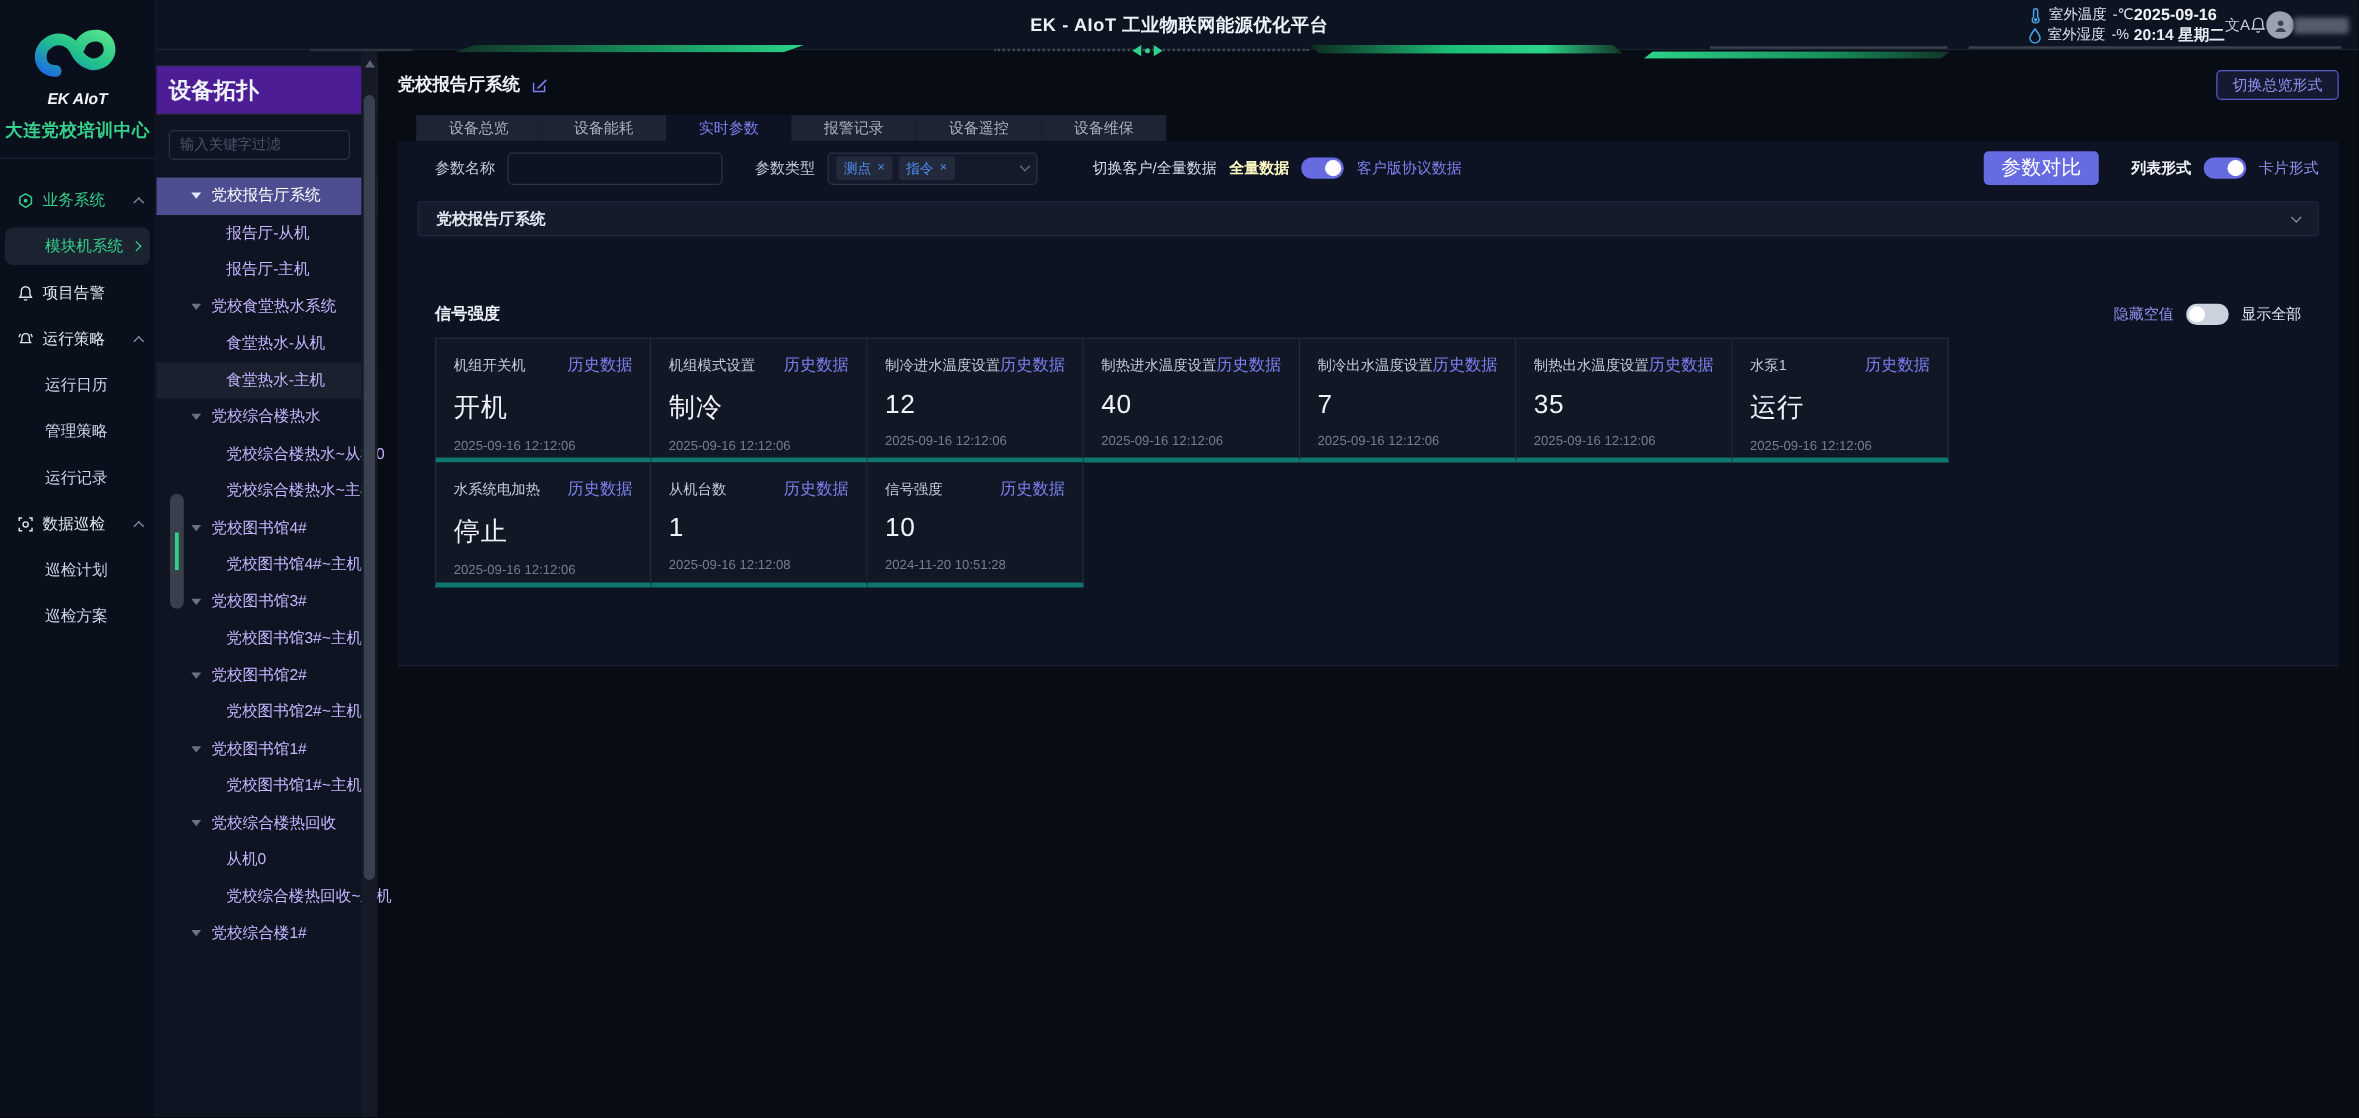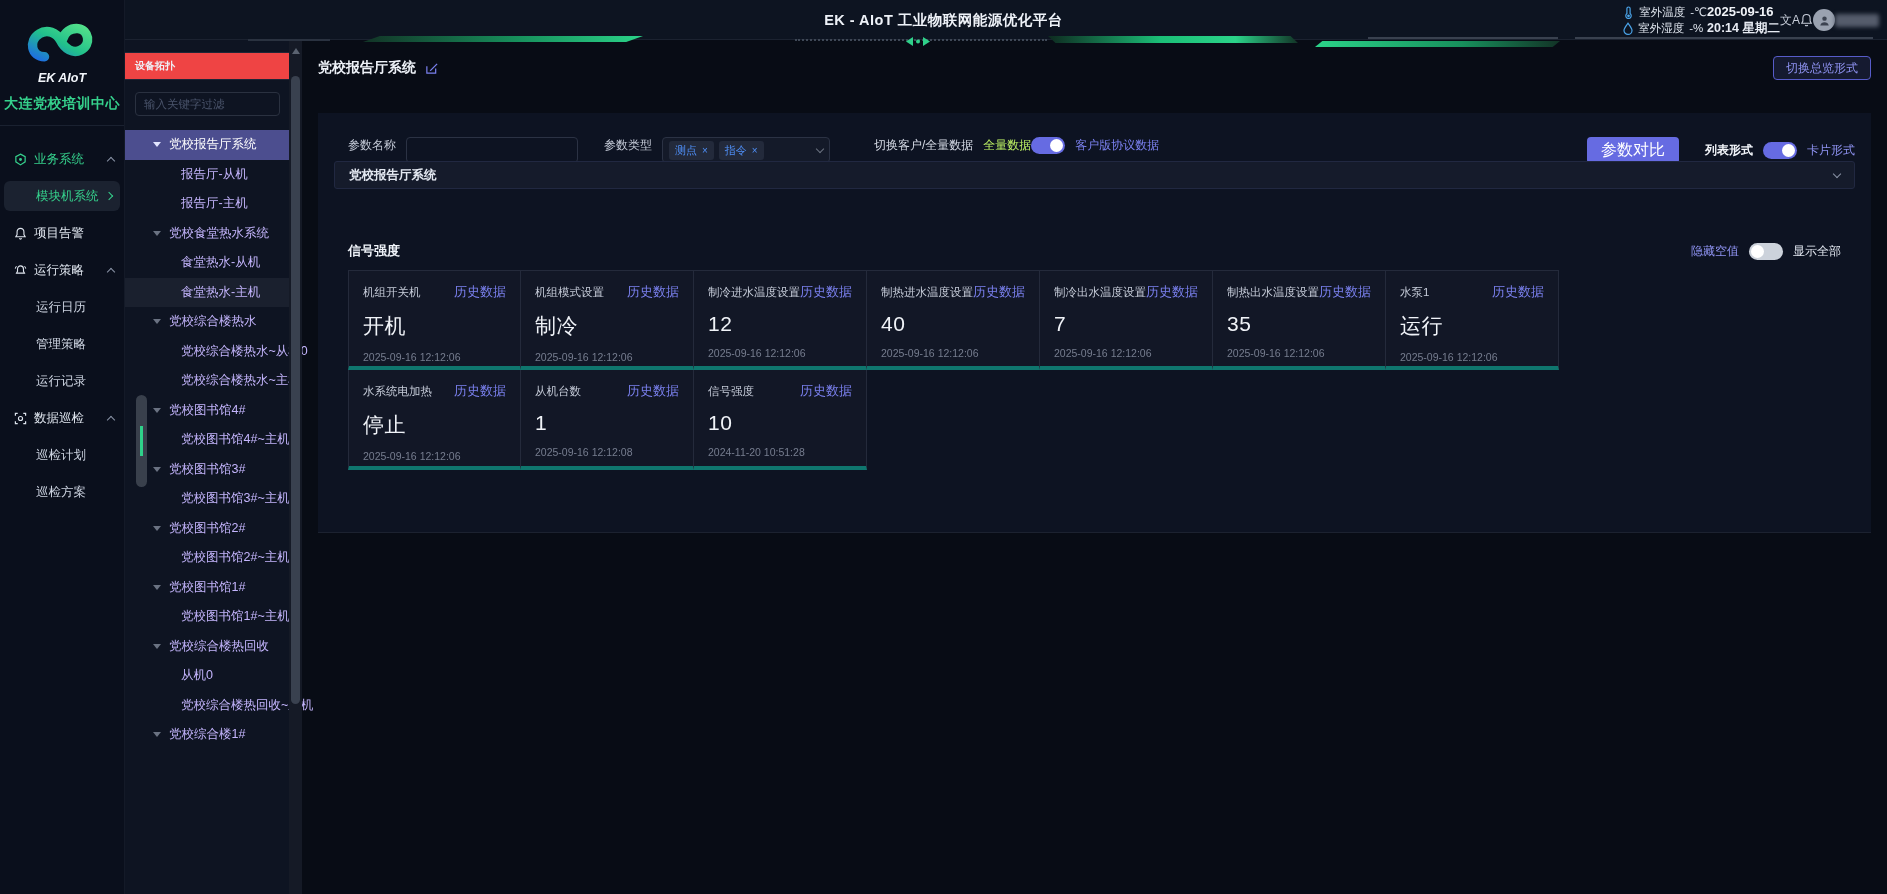--- a/index.html
+++ b/index.html
@@ -50,22 +50,22 @@
              color:#cdd4e1;cursor:pointer;border-radius:6px}
   .nav-child .nav-label{flex:1}
   .nav-child.c-active{background:#1b2230;color:#35d08c;padding-right:8px}
   .chev{width:6px;height:6px;border-right:1.5px solid #8a93a6;border-bottom:1.5px solid #8a93a6;display:inline-block}
   .chev.up{transform:rotate(-135deg);margin-top:3px}
   .chev.right{transform:rotate(-45deg);border-color:#35d08c}
   .chev.down{transform:rotate(45deg);margin-top:-3px}
 
   
   #tree-panel{position:absolute;left:125px;top:40px;width:177px;height:854px;background:#0e1422;z-index:3}
-  .tree-head{height:28px;margin-top:12px;background:#ef4444;border:1px solid #202637;border-left:none;
-             display:flex;align-items:center;padding-left:10px;font-size:10px;font-weight:bold;color:#eef2f8}
+  .tree-head{height:40px;margin-top:12px;background:#4c1d95;border:1px solid #202637;border-left:none;
+             display:flex;align-items:center;padding-left:10px;font-size:18px;font-weight:bold;color:#eef2f8}
   .tree-search{margin:12px 22px 0 10px}
   .tree-search input{width:100%;height:24px;background:transparent;border:1px solid #2a3140;border-radius:4px;
              color:#cdd3df;font-size:11.5px;padding:0 8px;outline:none;font-family:inherit}
   .tree-search input::placeholder{color:#49536a}
   #tree-list{margin-top:14px}
   .tree-row{height:29.5px;display:flex;align-items:center;font-size:12.5px;color:#c4b5fd;
             padding-left:28px;cursor:pointer;white-space:nowrap}
   .tree-row.lvl1{padding-left:56px}
   .caret{width:0;height:0;border-left:4px solid transparent;border-right:4px solid transparent;
          border-top:5px solid #6a7282;margin-right:8px;flex:none}
@@ -89,34 +89,34 @@
   .edit-icon{margin-left:9px;display:flex;align-items:center;cursor:pointer}
   .switch-overview{margin-left:auto;height:24px;padding:0 12px;display:flex;align-items:center;
       border:1px solid #575cc9;border-radius:4px;color:#8f93f2;font-size:12px;background:#151a30;cursor:pointer}
   #tabs{position:absolute;left:31px;top:52px;height:21px;display:flex}
   .tab{height:21px;padding:0 26px;display:flex;align-items:center;background:#1d2434;color:#a8b0c0;
        font-size:12px;cursor:pointer;white-space:nowrap}
   .tab.active{background:#0d1322;color:#7a80ee}
   #content-panel{position:absolute;left:16px;right:16px;top:73px;height:420px;background:#0d1322;
                  border-bottom:1px solid #1c2230}
   
-  .filter-row{position:absolute;left:30px;right:16px;top:24px;height:27px;display:flex;font-size:12px}
+  .filter-row{position:absolute;left:30px;right:16px;top:8px;height:27px;display:flex;align-items:center;font-size:12px}
   .f-label{color:#c3c9d6;margin-right:10px}
   .f-input{width:172px;height:26px;background:transparent;border:1px solid #2b3244;border-radius:4px;
            color:#dde2ec;padding:0 8px;outline:none;font-family:inherit}
   .f-gap{width:26px}
   .f-select{width:168px;height:26px;border:1px solid #2b3244;border-radius:4px;background:#141a29;
             display:flex;align-items:center;gap:5px;padding:0 6px;cursor:pointer}
   .chipbox{display:flex;gap:5px;flex:1}
   .chip{background:#232a3b;color:#4f8ff7;border-radius:3px;font-size:11px;height:19px;display:flex;
         align-items:center;gap:5px;padding:0 6px}
   .chip .x{cursor:pointer;font-size:10px}
   .f-gap2{width:44px}
   .f-switchlbl{color:#d6dbe6;margin-right:10px}
-  .f-bold{font-weight:normal;color:#bef264;}
+  .f-bold{font-weight:bold;color:#fef9c3;margin-right:10px}
   .f-client{color:#7a80ee;margin-left:10px}
   .toggle{width:34px;height:17px;border-radius:9px;position:relative;display:inline-block;cursor:pointer;flex:none}
   .toggle .knob{width:13px;height:13px;border-radius:50%;background:#fff;position:absolute;top:2px}
   .toggle.on{background:#666be2}.toggle.on .knob{right:2px}
   .toggle.off{background:#ccd2db}.toggle.off .knob{left:2px}
   .f-right{margin-left:auto;display:flex;align-items:center}
   .btn-compare{height:27px;padding:0 14px;background:#666be2;color:#fff;border-radius:4px;font-size:16px;
                display:flex;align-items:center;cursor:pointer}
   .f-listlbl{margin-left:26px;margin-right:10px;font-weight:bold;color:#f2f5fa}
   .f-cardlbl{color:#8f93f2;margin-left:10px}
@@ -378,20 +378,28 @@
     <div class="page-head">
       <span class="page-title">党校报告厅系统</span>
       <span class="edit-icon">
         <svg width="13" height="13" viewBox="0 0 14 14">
             <path d="M2 4.5V12h9.5V7" fill="none" stroke="#7a80ee" stroke-width="1.3"></path>
             <path d="M5.5 8.5 12.5 1.5l1 1-7 7-1.5.5z" fill="#7a80ee"></path>
           </svg>
       </span>
       <span class="switch-overview">切换总览形式</span>
     </div>
+    <div id="tabs">
+        <div class="tab">设备总览</div>
+        <div class="tab">设备能耗</div>
+        <div class="tab active">实时参数</div>
+        <div class="tab">报警记录</div>
+        <div class="tab">设备遥控</div>
+        <div class="tab">设备维保</div>
+      </div>
 
     <div id="content-panel">
 
       <div class="filter-row">
         <span class="f-label">参数名称</span>
         <input class="f-input" value="" style="">
         <span class="f-gap"></span>
         <span class="f-label">参数类型</span>
         <div class="f-select">
           <span class="chipbox" id="chipbox">

